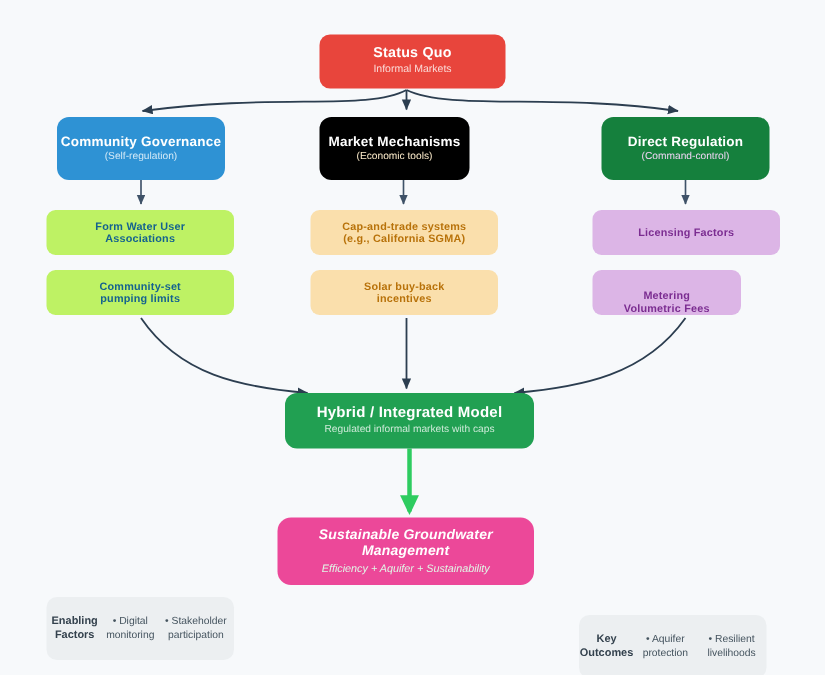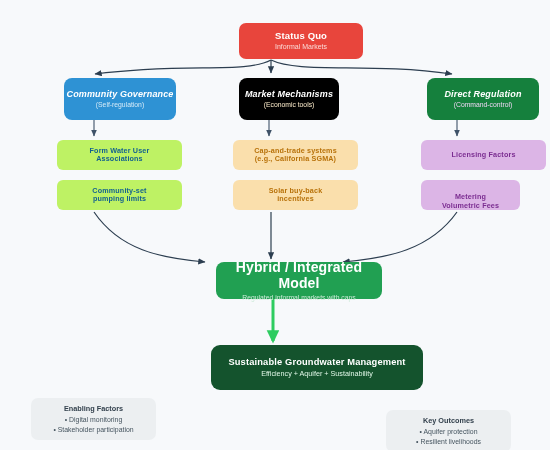--- a/index.html
+++ b/index.html
@@ -29,21 +29,20 @@
   .node {
     position: absolute;
     box-sizing: border-box;
     display: flex;
     flex-direction: column;
     align-items: center;
     justify-content: center;
     text-align: center;
     border-radius: 8px;
     z-index: 2;
-    margin-left: 26px;
   }
   .node .title {
     font-weight: bold;
     letter-spacing: .15px;
     line-height: 1.18;
   }
   .node .sub {
     line-height: 1.2;
     margin-top: 2px;
   }
@@ -52,21 +51,21 @@
   #node-status-quo {
     left: 213px; top: 23px; width: 124px; height: 36px;
     background: #e8453c;
     border-radius: 7px;
   }
   #node-status-quo .title { color: #ffffff; font-size: 9.5px; }
   #node-status-quo .sub { color: #fbd9d6; font-size: 7px; }
 
   
   .cat { height: 42px; border-radius: 8px; }
-  .cat .title { color: #ffffff; font-size: 9px; font-style: italic; }
+  .cat .title { color: #ffffff; font-size: 9px; }
   .cat .sub { font-size: 6.8px; }
 
   #node-community-governance {
     left: 38px; top: 78px; width: 112px;
     background: #2e92d4;
   }
   #node-community-governance .sub { color: #d4eaf7; }
 
   #node-market-mechanisms {
     left: 213px; top: 78px; width: 100px;
@@ -97,39 +96,40 @@
   #node-solar-buy-back-incentives { left: 207px; top: 180px; width: 125px; }
   #node-licensing-permits { left: 395px; top: 140px; width: 125px; }
   #node-metering-volumetric-fees { left: 395px; top: 180px; width: 99px; justify-content: flex-end; }
 
   
   #node-hybrid-model {
     left: 190px; top: 262px; width: 166px; height: 37px;
     background: #21a052;
     border-radius: 8px;
   }
-  #node-hybrid-model .title { color: #ffffff; font-size: 14px; }
+  #node-hybrid-model .title { color: #ffffff; font-size: 10px; }
   #node-hybrid-model .sub { color: #cdead8; font-size: 6.8px; }
 
   #node-sustainable-groundwater {
-    left: 185px; top: 345px; width: 212px; height: 45px;
-    background: #14532d;
+    left: 185px; top: 345px; width: 171px; height: 45px;
+    background: #ec4899;
     border-radius: 9px;
+    font-style: italic;
   }
   #node-sustainable-groundwater .title { color: #ffffff; font-size: 9.3px; }
   #node-sustainable-groundwater .sub { color: #e0f7e7; font-size: 7.2px; }
 
   
   .legend {
     position: absolute;
     box-sizing: border-box;
     background: #eceff1;
     border-radius: 7px;
     display: flex;
-    flex-direction: column;
+    flex-direction: row;
     align-items: center;
     justify-content: center;
     text-align: center;
     z-index: 2;
   }
   .legend .lg-title {
     font-size: 7.3px;
     font-weight: bold;
     color: #33414d;
     margin-bottom: 2px;

